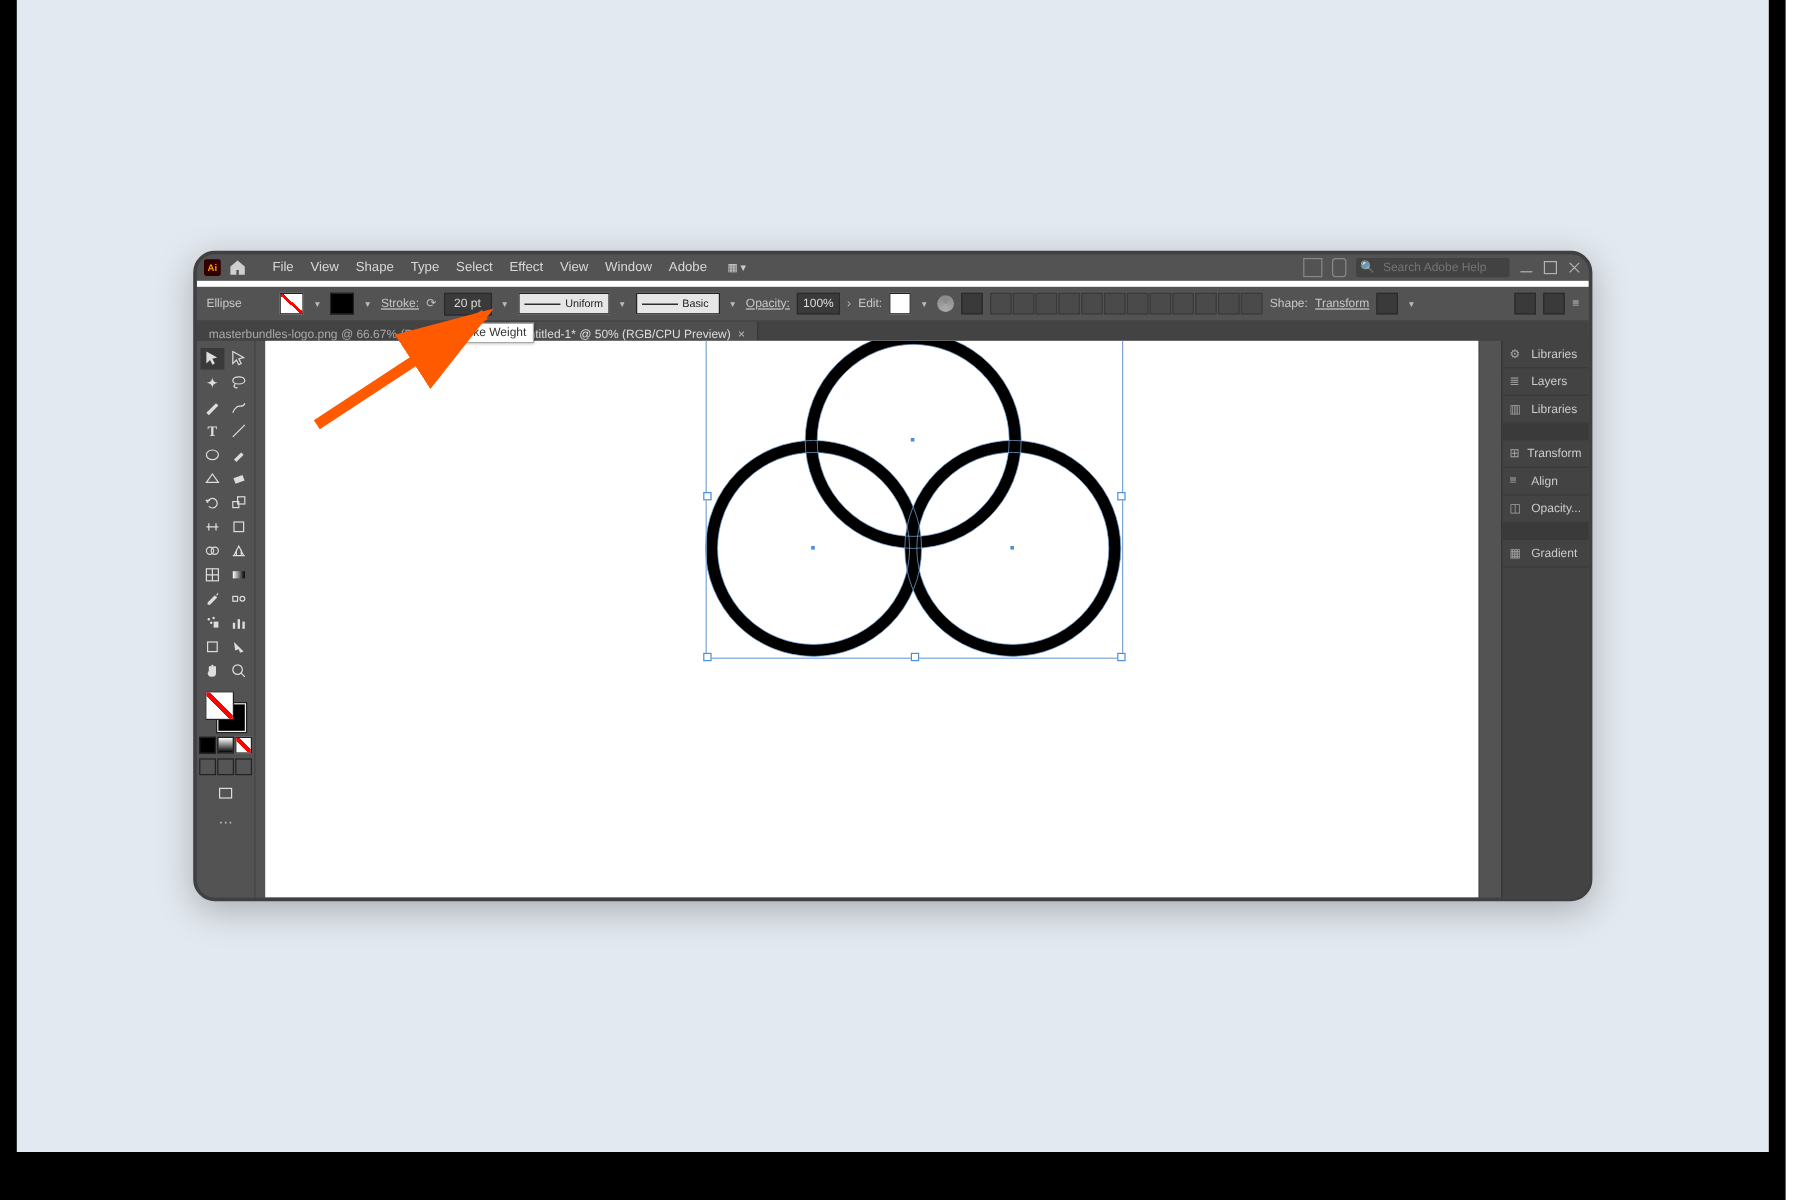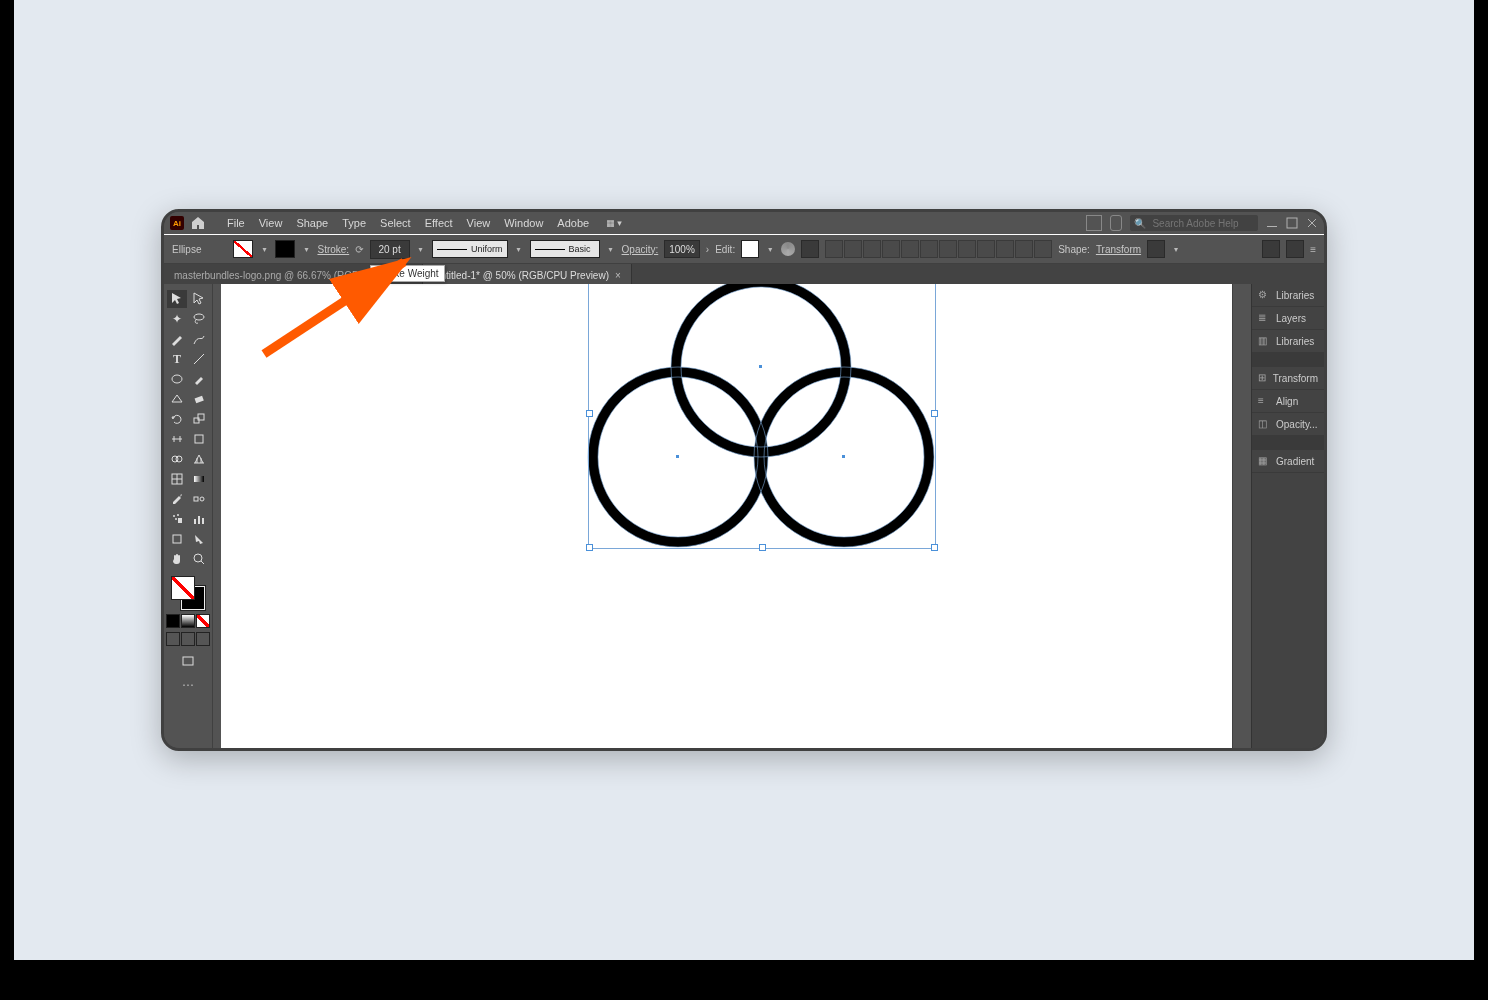--- a/index.html
+++ b/index.html
@@ -9,21 +9,21 @@
   
   .menubar{height:22px;background:#535353;display:flex;align-items:center;padding:0 6px;color:#d8d8d8;font-size:11px;gap:0;}
   .ai-badge{width:14px;height:14px;background:#330000;color:#FF9A00;font-size:8px;font-weight:bold;display:flex;align-items:center;justify-content:center;border-radius:2px;margin-right:6px;}
   .home-ico{width:16px;height:16px;margin-right:14px;opacity:.9;display:flex;align-items:center;justify-content:center;}
   .menu-item{padding:0 7px;cursor:default;}
   .menubar-right{margin-left:auto;display:flex;align-items:center;gap:8px;}
   .winbtn{width:12px;height:12px;opacity:.8;}
   .search-box{display:flex;align-items:center;background:#424242;border-radius:2px;height:16px;padding:0 4px;color:#9a9a9a;font-size:10px;gap:4px;width:120px;}
   .search-box input{background:transparent;border:0;color:#ccc;font-size:10px;width:100%;outline:none;}
   
-  .optbar{height:28px;background:#535353;border-top:1px solid #ffffff;border-bottom:1px solid #404040;display:flex;align-items:center;padding:0 8px;color:#ccc;font-size:10px;gap:6px;position:relative;}
+  .optbar{height:28px;background:#535353;border-top:5px solid #ffffff;border-bottom:1px solid #404040;display:flex;align-items:center;padding:0 8px;color:#ccc;font-size:10px;gap:6px;position:relative;}
   .lbl{color:#c8c8c8;}
   .swatch{width:18px;height:16px;border:1px solid #222;background:#fff;position:relative;}
   .swatch.diag::after{content:"";position:absolute;left:0;top:0;right:0;bottom:0;background:linear-gradient(to top right,transparent 45%,red 45%,red 55%,transparent 55%);}
   .swatch.black{background:#000;}
   .swatch.white{background:#fff;}
   .dd{width:10px;height:10px;display:inline-flex;align-items:center;justify-content:center;color:#bbb;font-size:8px;}
   .input-mini{width:34px;height:15px;background:#3a3a3a;border:1px solid #2a2a2a;color:#ddd;font-size:10px;text-align:center;}
   .combo{height:16px;background:#e6e6e6;border:1px solid #222;display:flex;align-items:center;gap:4px;padding:0 4px;color:#222;font-size:9px;}
   .combo .line{height:1px;background:#000;}
   .pill{height:16px;border:1px solid #2a2a2a;background:#3a3a3a;padding:0 4px;display:flex;align-items:center;font-size:10px;color:#ddd;}

